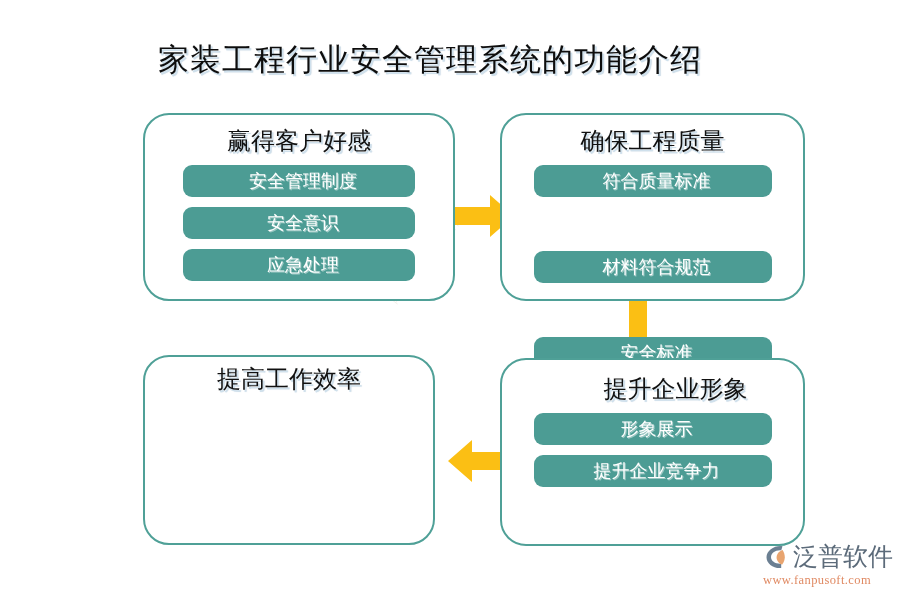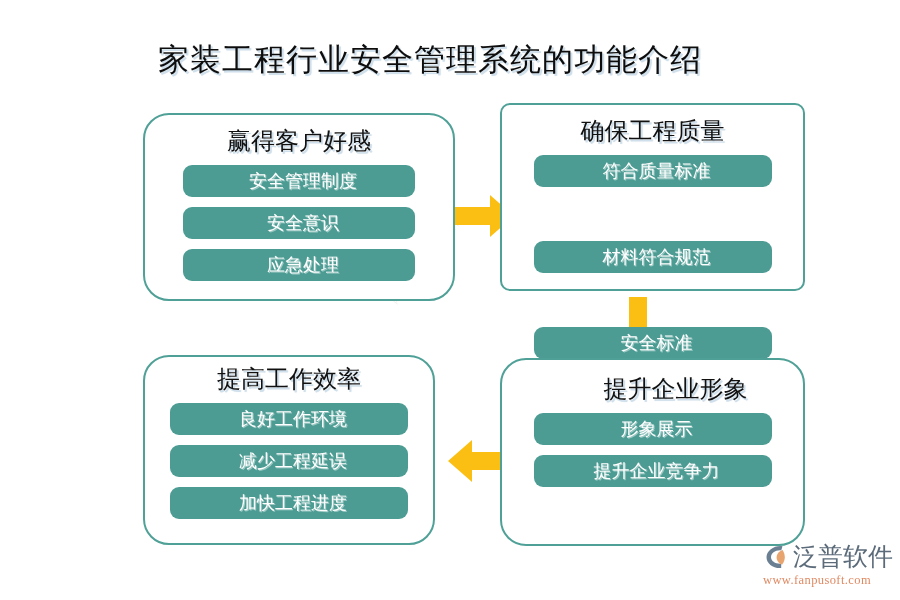--- a/index.html
+++ b/index.html
@@ -113,21 +113,21 @@
     align-items: center;
     justify-content: center;
     font-family: "Liberation Serif", "DejaVu Serif", serif;
     text-shadow: 1px 1px 0 rgba(255,255,255,0.45);
     white-space: nowrap;
     padding-left: 8px;
   }
 
   
   #box-prevent  { left: 143px; top: 113px; width: 312px; height: 188px; }
-  #box-quality  { left: 500px; top: 103px; width: 305px; height: 188px; border-radius: 10px; }
+  #box-quality  { left: 500px; top: 113px; width: 305px; height: 188px; }
   #box-image    { left: 500px; top: 358px; width: 305px; height: 188px; }
   #box-efficiency { left: 143px; top: 355px; width: 292px; height: 190px; }
 
   #box-prevent .box-title   { margin-top: 11px; }
   #box-quality .box-title   { margin-top: 11px; }
   #box-image .box-title     { margin-top: 14px; padding-left: 46px; }
   #box-efficiency .box-title{ margin-top: 7px; }
 
   #box-prevent .pill-list   { margin-top: 9px; }
   #box-quality .pill-list   { margin-top: 9px; gap: 44px; }
@@ -224,25 +224,20 @@
 <div class="flow-box" id="box-image">
   <div class="box-title">提升企业形象</div>
   <div class="pill-list">
     <div class="pill">形象展示</div>
     <div class="pill">提升企业竞争力</div>
   </div>
 </div>
 
 <div class="flow-box" id="box-efficiency">
   <div class="box-title">提高工作效率</div>
-  <div class="pill-list">
-    <div class="pill">良好工作环境</div>
-    <div class="pill">减少工程延误</div>
-    <div class="pill">加快工程进度</div>
-  </div>
 </div>
 
 <div class="arrow" id="arrow-right-top">
   <svg width="66" height="46" viewBox="0 0 66 46">
     <polygon points="0,14 42,14 42,2 66,23 42,44 42,32 0,32" fill="#fbbf14"></polygon>
   </svg>
 </div>
 
 <div class="arrow" id="arrow-down">
   <svg width="46" height="66" viewBox="0 0 46 66">

